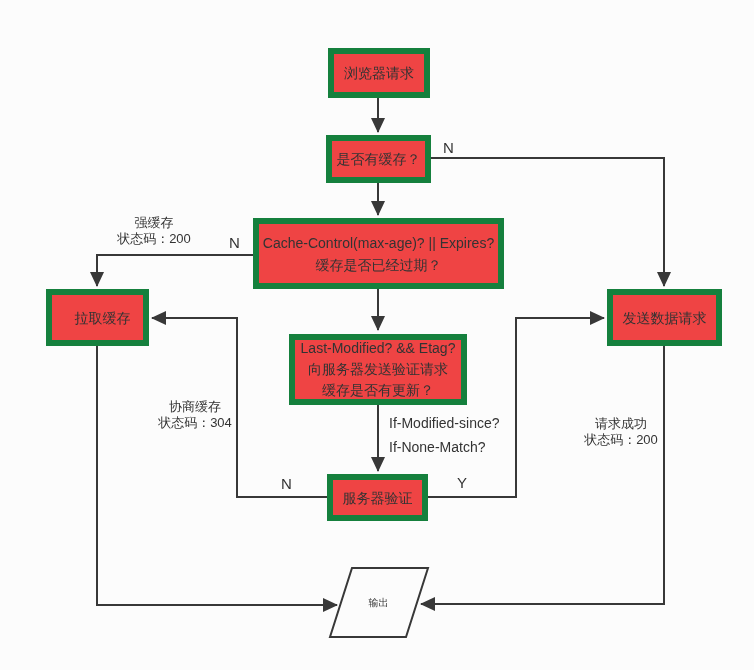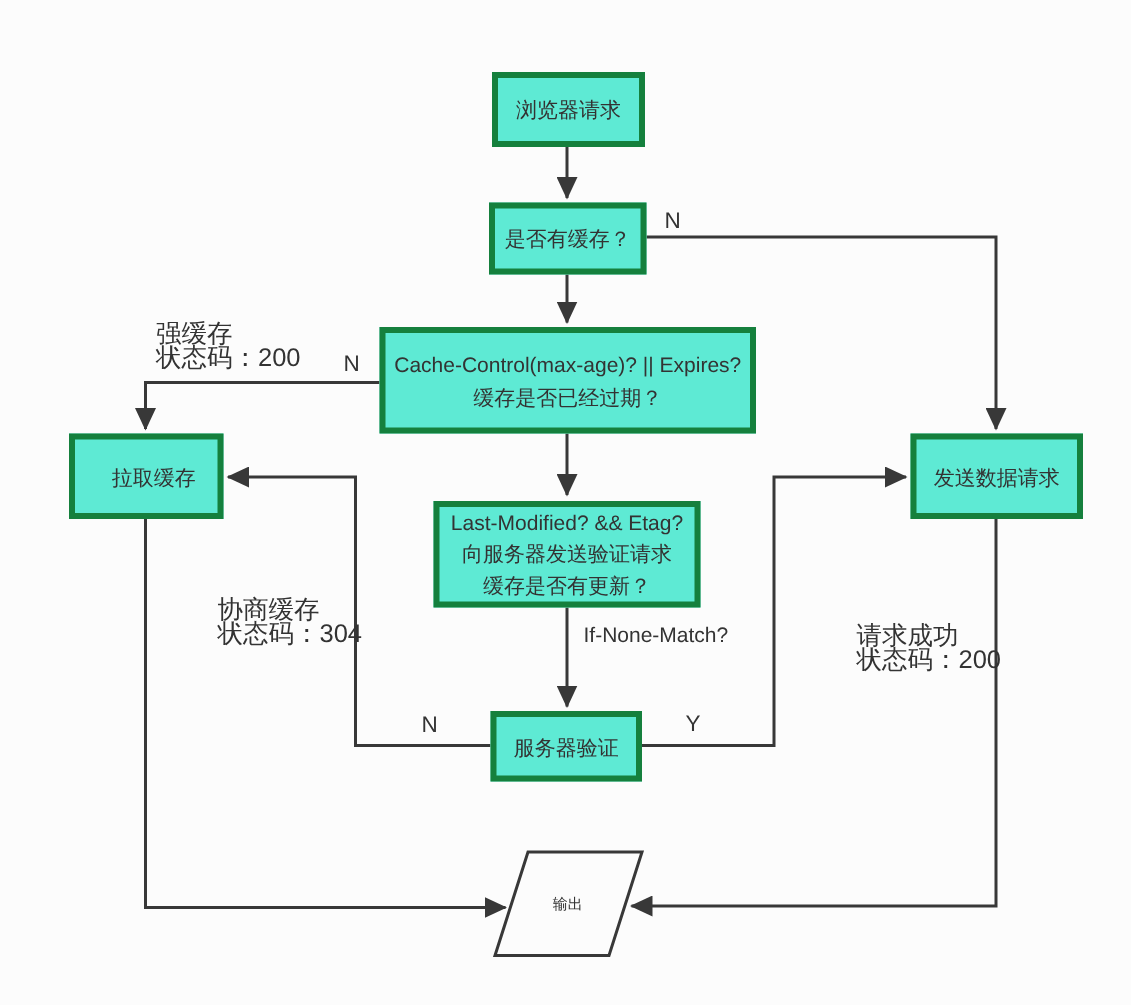--- a/index.html
+++ b/index.html
@@ -7,34 +7,34 @@
     position:relative;
     width:754px;height:670px;
     background:#fcfcfc;
     font-family:"Liberation Sans", sans-serif;
     color:#333333;
     overflow:hidden;
   }
   .canvas svg{position:absolute;left:0;top:0;}
   .node{
     position:absolute;
-    border:4px solid #15803d;
-    background:#5eead4;
+    border:6px solid #15803d;
+    background:#ef4444;
     display:flex;flex-direction:column;
     align-items:center;justify-content:center;
     font-size:14px;line-height:22px;
     text-align:center;
     box-sizing:border-box;
     color:#333333;
   }
   .node .ln{white-space:nowrap;}
   .lbl{
     position:absolute;
-    font-size:17px;line-height:16px;
-    text-align:left;color:#333333;
+    font-size:13px;line-height:16px;
+    text-align:center;color:#333333;
   }
   .lbl .ln{display:block;white-space:nowrap;}
   .branch{
     position:absolute;
     font-size:15px;color:#333333;
   }
   .lbl-left{text-align:left;line-height:24px;font-size:14px;}
   .out-text{
     position:absolute;left:329px;top:568px;width:99px;height:69px;
     display:flex;align-items:center;justify-content:center;
@@ -111,20 +111,21 @@
     <span class="ln">协商缓存</span>
     <span class="ln">状态码：304</span>
   </div>
 
   <div class="lbl" style="left:571px;top:416px;width:100px;">
     <span class="ln">请求成功</span>
     <span class="ln">状态码：200</span>
   </div>
 
   <div class="lbl lbl-left" style="left:389px;top:411px;width:140px;">
+    <span class="ln">If-Modified-since?</span>
     <span class="ln">If-None-Match?</span>
   </div>
 
   <div class="branch" style="left:443px;top:139px;">N</div>
 
   <div class="branch" style="left:229px;top:234px;">N</div>
 
   <div class="branch" style="left:281px;top:475px;">N</div>
 
   <div class="branch" style="left:457px;top:474px;">Y</div>

